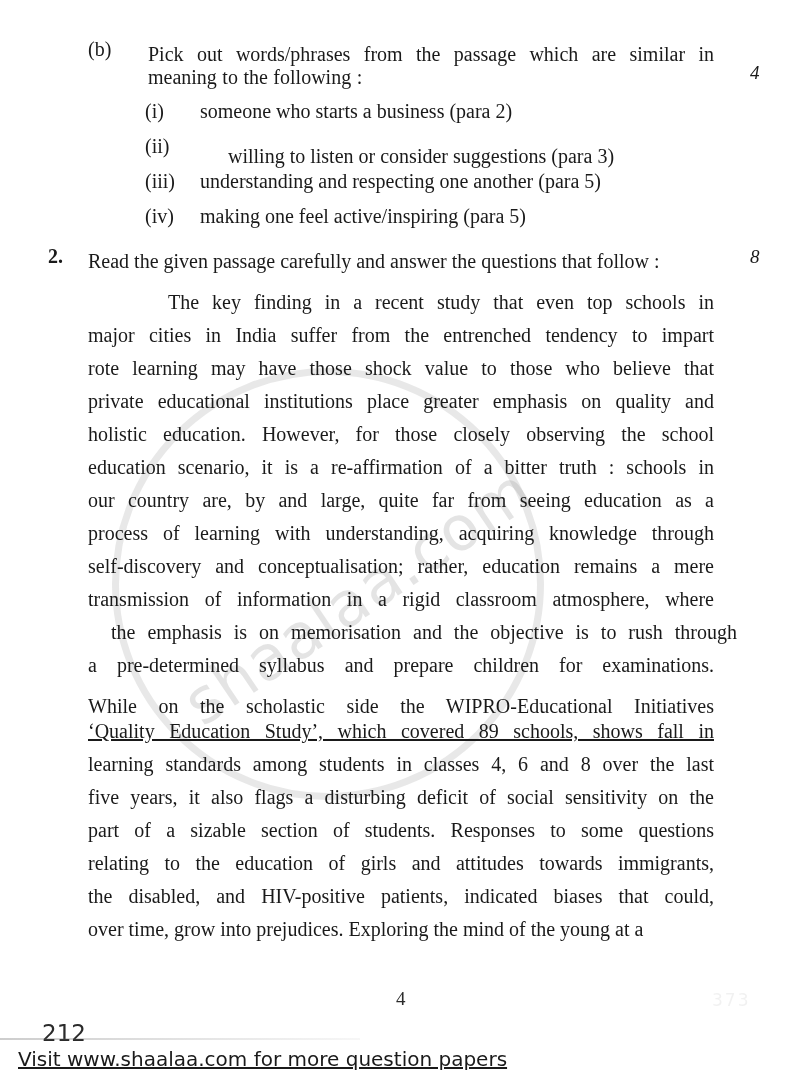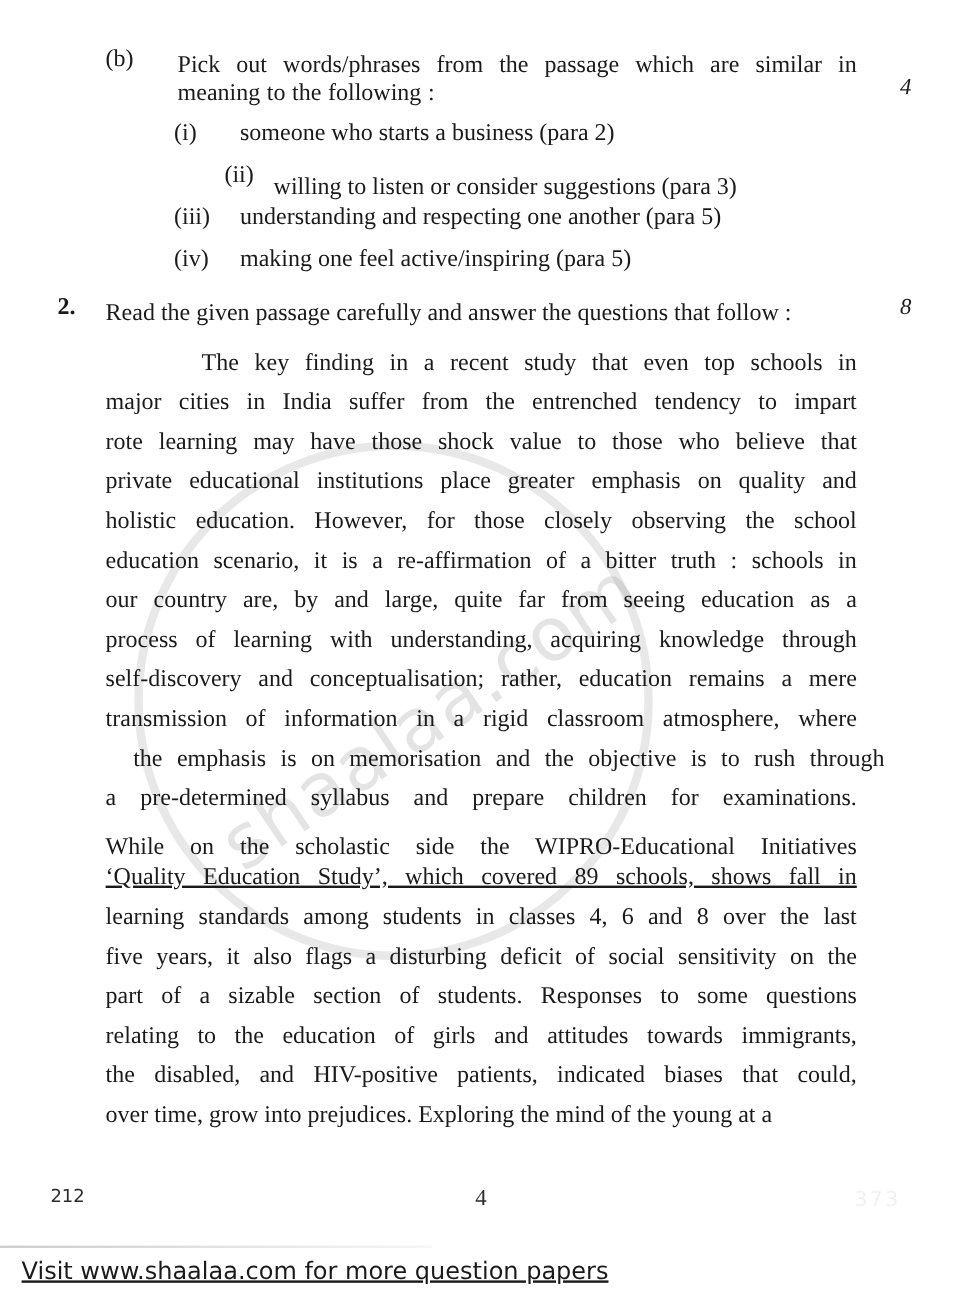--- a/index.html
+++ b/index.html
@@ -99,22 +99,23 @@
     text-align-last: justify;
     white-space: nowrap;
   }
   .passage-line.nojust {
     text-align-last: left;
   }
 
   
   .footer-num {
     font-family: "DejaVu Sans", sans-serif;
-    font-size: 15px;
+    font-size: 23px;
     color: #2b2b2b;
+    margin-top: 32px;
   }
   .footer-center {
     font-family: "Liberation Serif", serif;
     font-size: 19px;
     color: #2b2b2b;
   }
   .footer-ghost {
     font-family: "DejaVu Sans", sans-serif;
     font-size: 17px;
     color: rgba(120,120,120,0.10);
@@ -156,21 +157,21 @@
 
     <div class="abs justified" style="left:148px; top:38px; width:566px;">Pick out words/phrases from the passage which are similar in</div>
 
     <div class="abs justified last-left" style="left:148px; top:61px; width:566px;">meaning to the following :</div>
 
     <div class="abs marks" style="left:750px; top:62px;">4</div>
 
     <div class="abs plainline" style="left:145px; top:95px;">(i)</div>
     <div class="abs plainline" style="left:200px; top:95px;">someone who starts a business (para 2)</div>
 
-    <div class="abs plainline" style="left:145px; top:130px;margin-left:42px;">(ii)</div>
+    <div class="abs plainline" style="left:145px; top:130px;">(ii)</div>
     <div class="abs plainline" style="left:200px; top:140px;margin-left:28px;">willing to listen or consider suggestions (para 3)</div>
 
     <div class="abs plainline" style="left:145px; top:165px;">(iii)</div>
     <div class="abs plainline" style="left:200px; top:165px;">understanding and respecting one another (para 5)</div>
 
     <div class="abs plainline" style="left:145px; top:200px;">(iv)</div>
     <div class="abs plainline" style="left:200px; top:200px;">making one feel active/inspiring (para 5)</div>
 
     <div class="abs qnum-bold" style="left:48px; top:245px;">2.</div>
 

